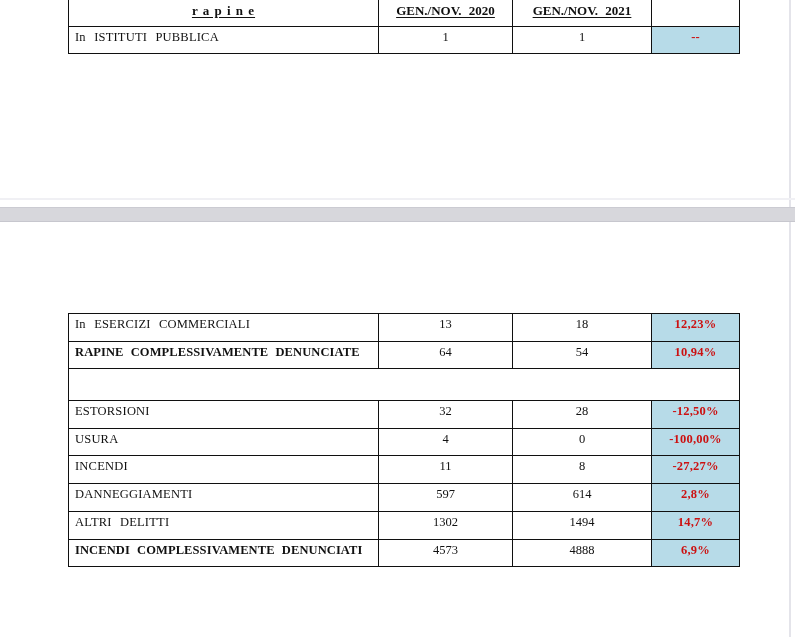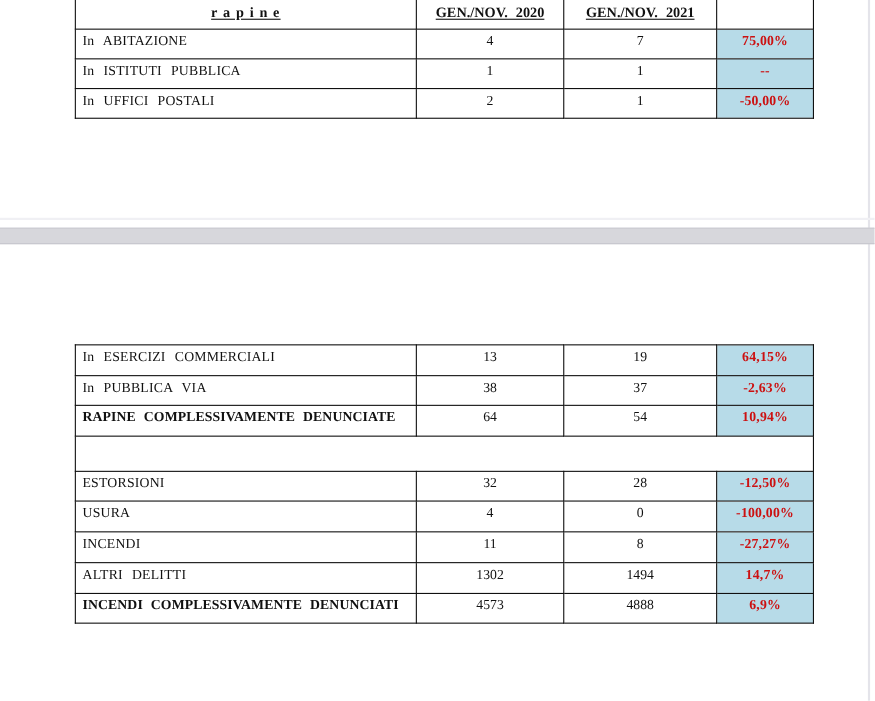--- a/index.html
+++ b/index.html
@@ -133,59 +133,41 @@
   <tbody>
     <tr class="hdr">
       <td class="title-cell"><span class="u">r a p i n e</span></td>
       <td class="yearcol"><span class="u">GEN./NOV. 2020</span></td>
       <td class="yearcol"><span class="u">GEN./NOV. 2021</span></td>
       <td class="hdr-pct-cell"></td>
     </tr>
   </tbody>
   <tbody id="table1-rows">
       <tr class="data-row">
-        <td class="label">In ABITAZIONE</td>
-        <td class="num">4</td>
-        <td class="num">7</td>
-        <td class="pct">75,00%</td>
-      </tr>
-      <tr class="data-row">
         <td class="label">In ISTITUTI PUBBLICA</td>
         <td class="num">1</td>
         <td class="num">1</td>
         <td class="pct">--</td>
-      </tr>
-      <tr class="data-row">
-        <td class="label">In UFFICI POSTALI</td>
-        <td class="num">2</td>
-        <td class="num">1</td>
-        <td class="pct">-50,00%</td>
       </tr>
     </tbody>
 </table>
 
 <table id="table2" class="crime">
   <colgroup>
     <col style="width:310px">
       <col style="width:134px">
       <col style="width:139px">
       <col style="width:88px">
   </colgroup>
   <tbody id="table2-rows">
       <tr class="data-row">
         <td class="label">In ESERCIZI COMMERCIALI</td>
         <td class="num">13</td>
-        <td class="num">19</td>
-        <td class="pct">64,15%</td>
-      </tr>
-      <tr class="data-row">
-        <td class="label">In PUBBLICA VIA</td>
-        <td class="num">38</td>
-        <td class="num">37</td>
-        <td class="pct">-2,63%</td>
+        <td class="num">18</td>
+        <td class="pct">12,23%</td>
       </tr>
       <tr class="data-row bold">
         <td class="label">RAPINE COMPLESSIVAMENTE DENUNCIATE</td>
         <td class="num">64</td>
         <td class="num">54</td>
         <td class="pct">10,94%</td>
       </tr>
       <tr class="data-row spacer-row">
         <td colspan="4" class="spacer-cell"></td>
       </tr>
@@ -201,20 +183,26 @@
         <td class="num">0</td>
         <td class="pct">-100,00%</td>
       </tr>
       <tr class="data-row">
         <td class="label">INCENDI</td>
         <td class="num">11</td>
         <td class="num">8</td>
         <td class="pct">-27,27%</td>
       </tr>
       <tr class="data-row">
+        <td class="label">DANNEGGIAMENTI</td>
+        <td class="num">597</td>
+        <td class="num">614</td>
+        <td class="pct">2,8%</td>
+      </tr>
+      <tr class="data-row">
         <td class="label">ALTRI DELITTI</td>
         <td class="num">1302</td>
         <td class="num">1494</td>
         <td class="pct">14,7%</td>
       </tr>
       <tr class="data-row bold">
         <td class="label">INCENDI COMPLESSIVAMENTE DENUNCIATI</td>
         <td class="num">4573</td>
         <td class="num">4888</td>
         <td class="pct">6,9%</td>

